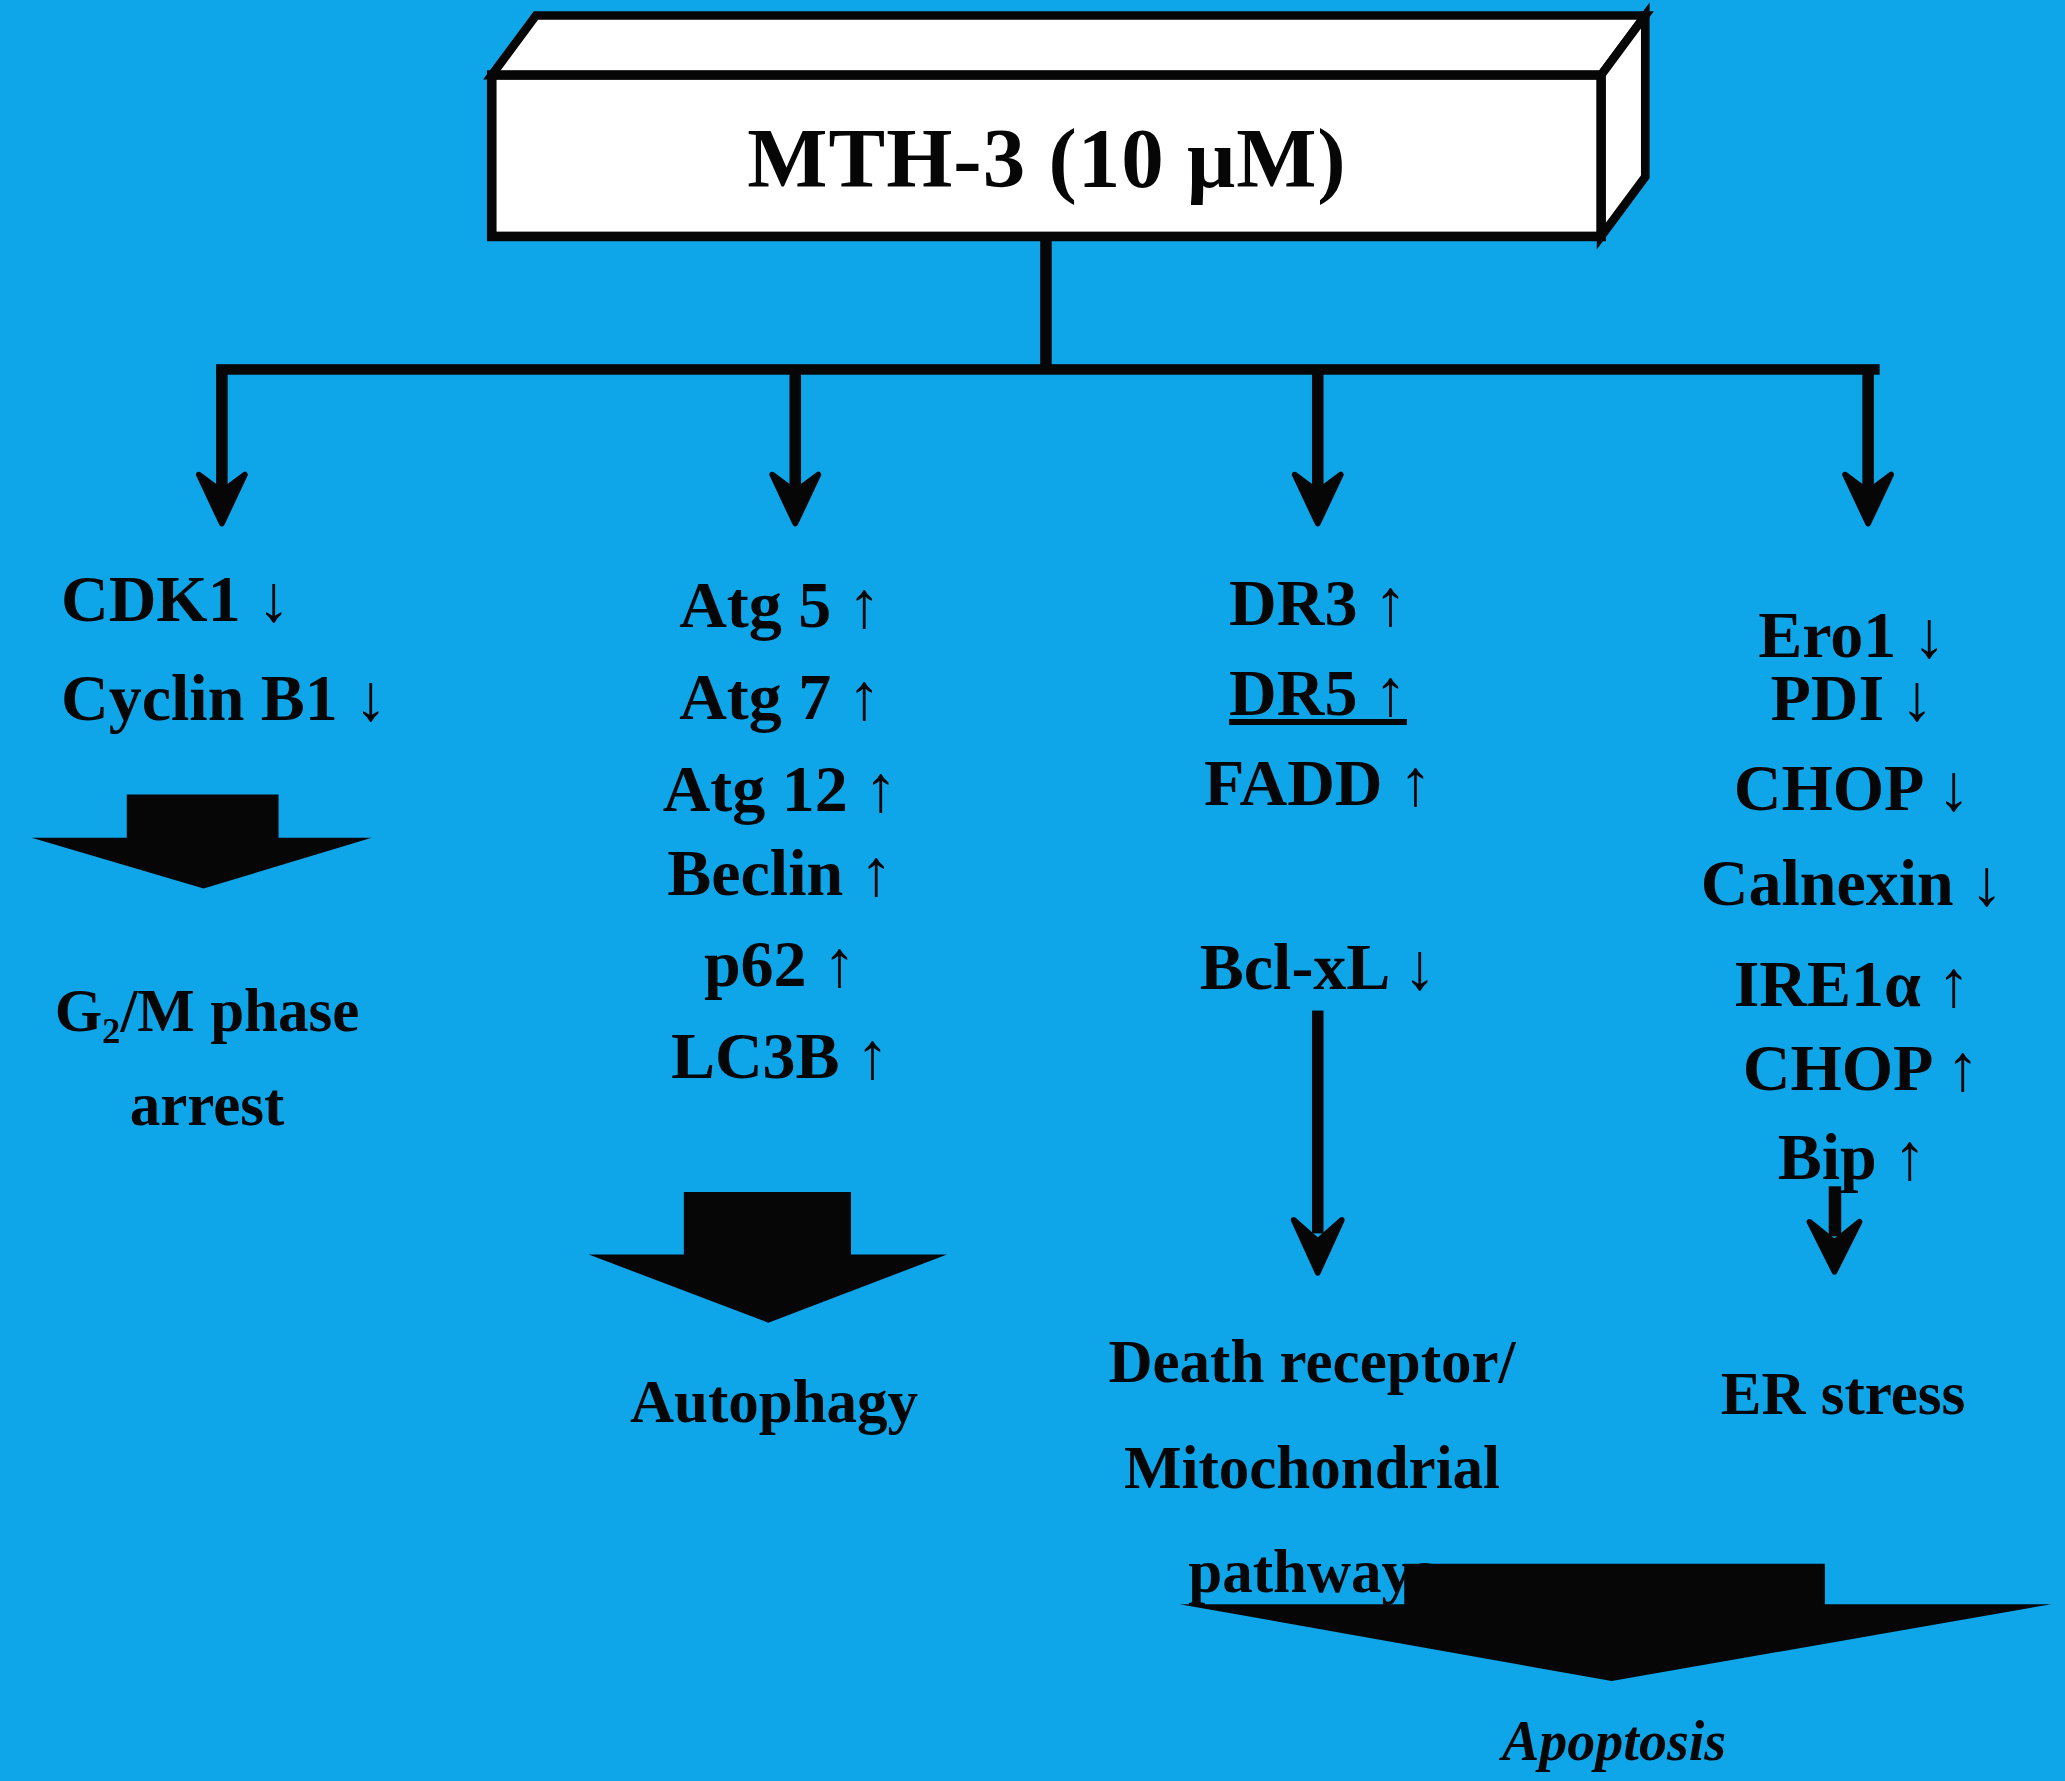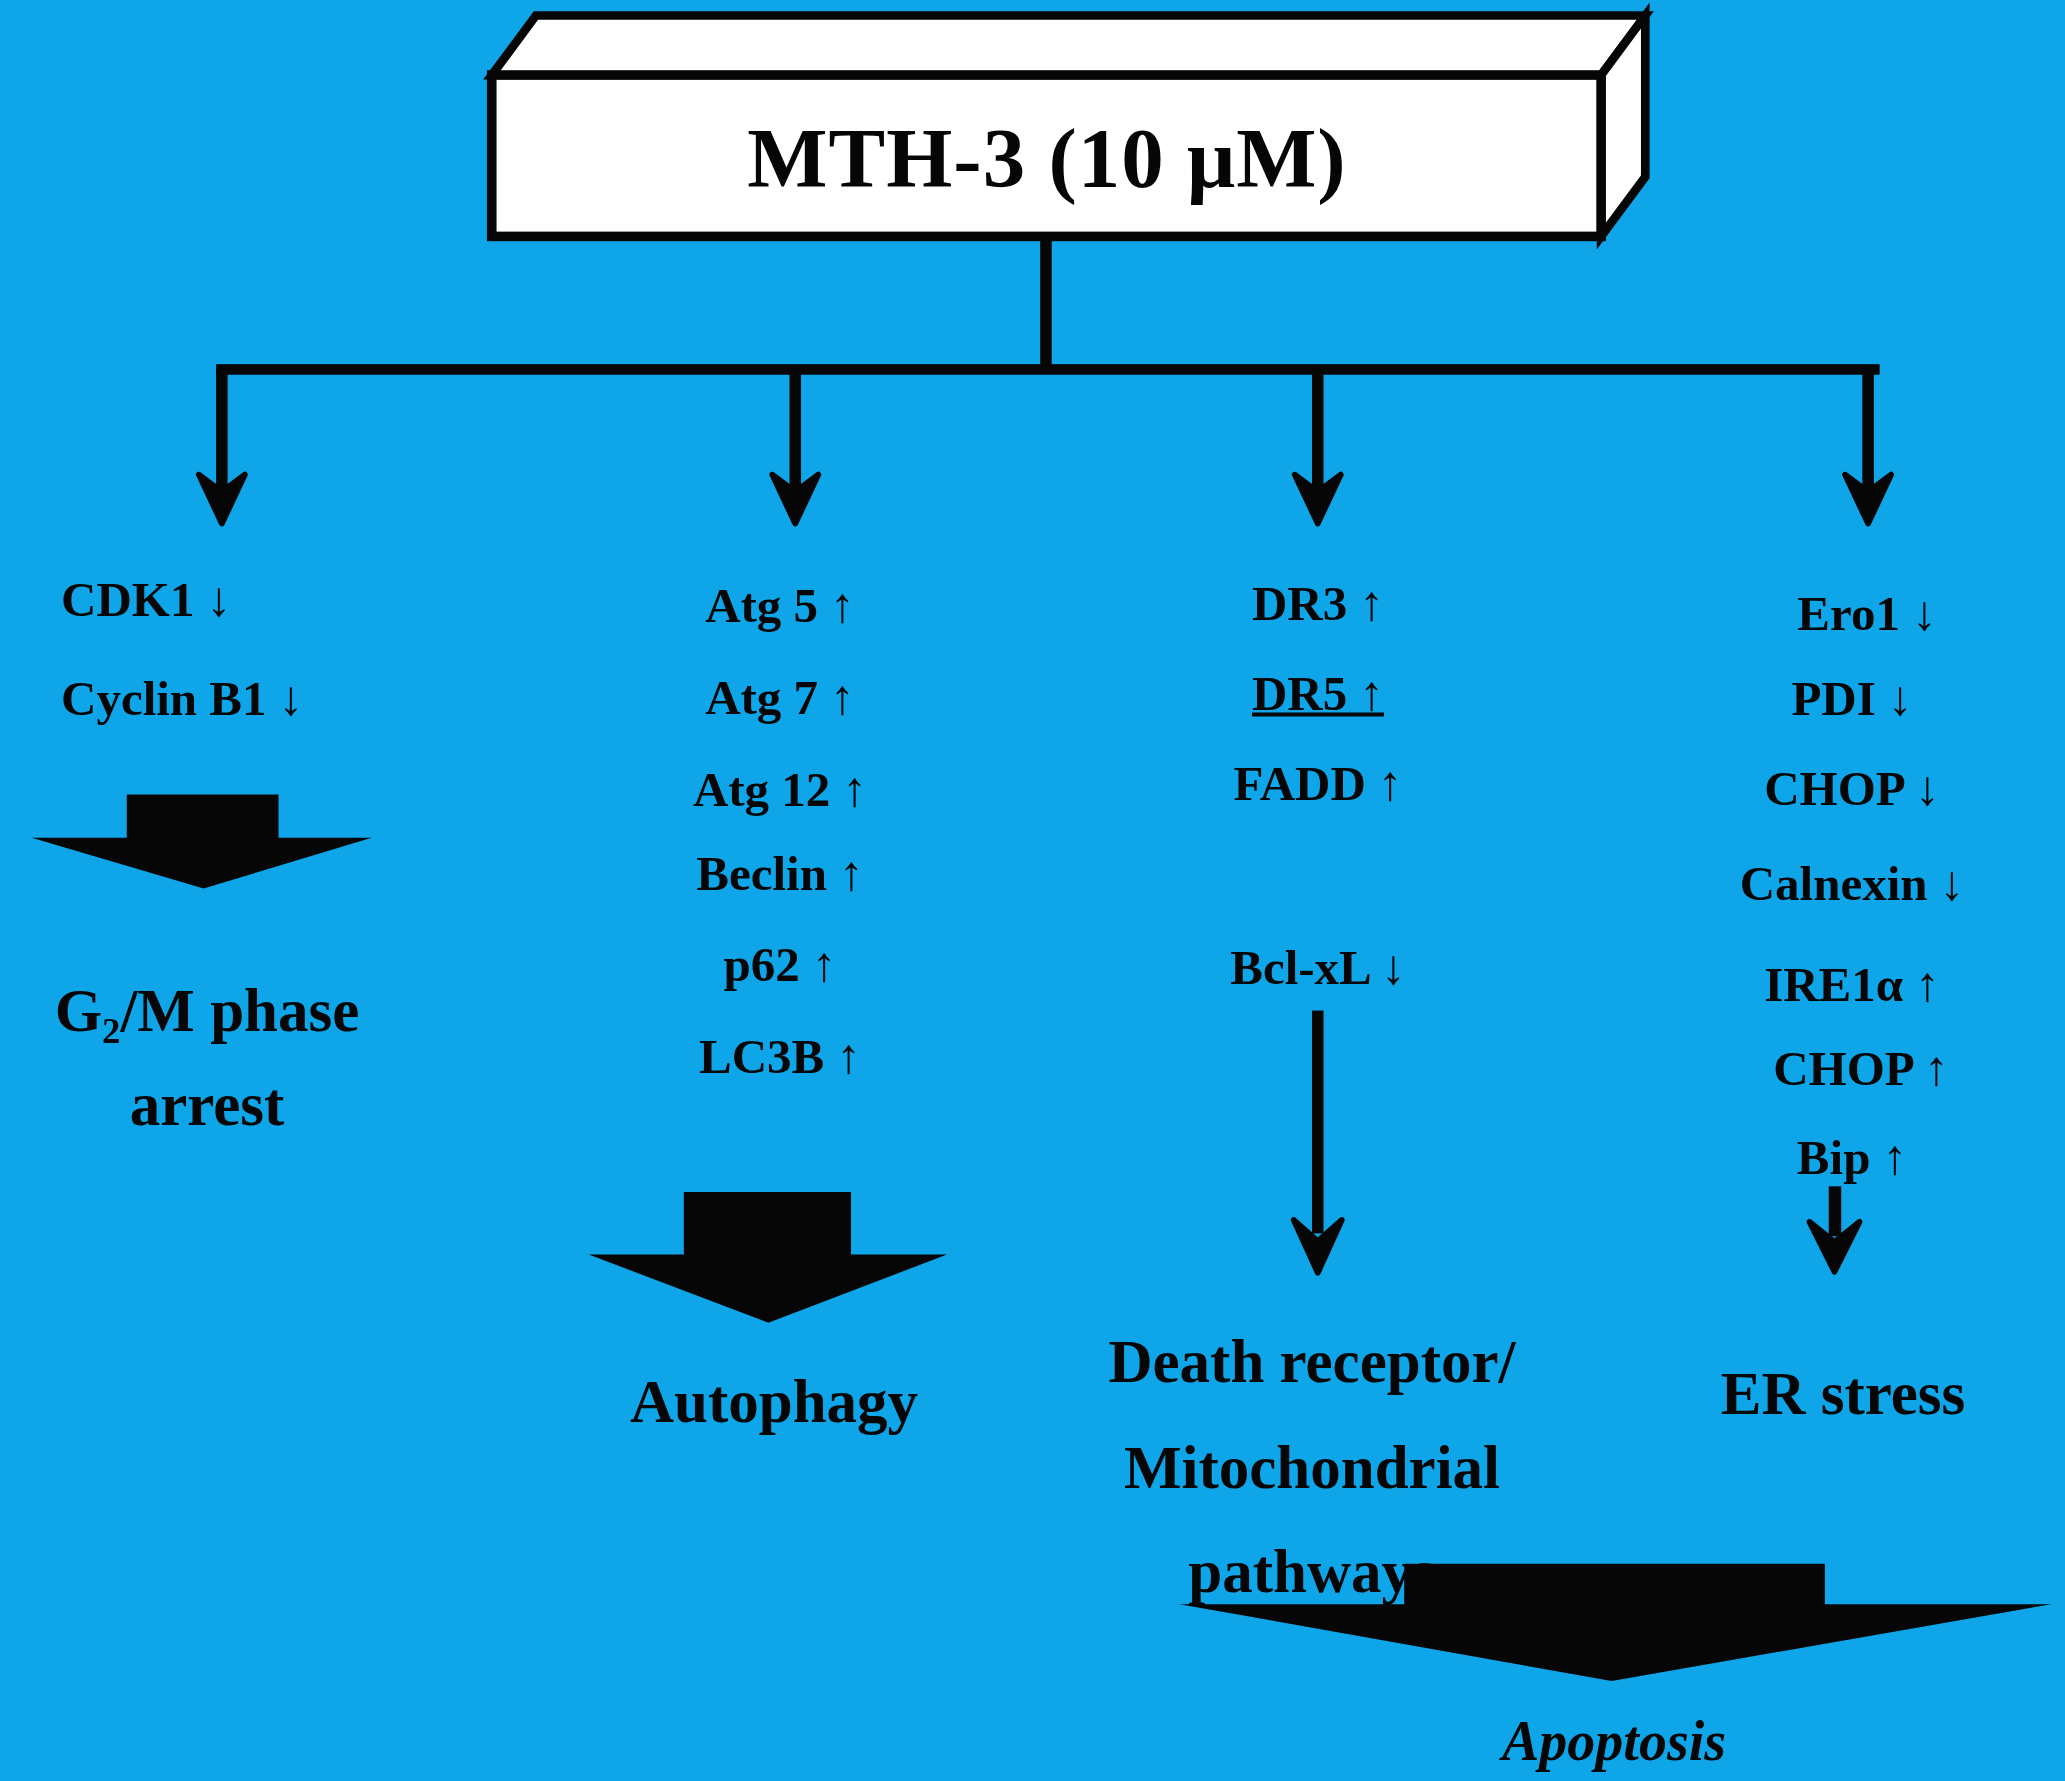--- a/index.html
+++ b/index.html
@@ -28,21 +28,21 @@
     font-weight: bold;
     color: #060606;
     white-space: nowrap;
     line-height: 1;
     text-align: center;
   }
   .label.left-anchor {
     transform: translate(0, -50%);
     text-align: left;
   }
-  .item-text   { font-size: 49px; }
+  .item-text   { font-size: 66px; }
   .outcome-text{ font-size: 61px; margin-top: 21px; }
   .title-text  { font-size: 85px; letter-spacing: 1px; }
   .final-text  { font-size: 56px; font-style: italic; }
   .ink  { fill: #060606; }
   .face { fill: #ffffff; stroke: #060606; }
 </style>
 </head>
 <body>
 
 <div id="canvas">
@@ -111,21 +111,21 @@
   <div class="label outcome-text" style="left:774px; top:1380px;">Autophagy</div>
 
   <div class="label item-text" style="left:1318px; top:603px;">DR3 ↑</div>
   <div class="label item-text" style="left:1318px; top:693px;text-decoration:underline;">DR5 ↑</div>
   <div class="label item-text" style="left:1318px; top:783px;">FADD ↑</div>
   <div class="label item-text" style="left:1318px; top:967px;">Bcl-xL ↓</div>
   <div class="label outcome-text" style="left:1312px; top:1340px;">Death receptor/</div>
   <div class="label outcome-text" style="left:1312px; top:1446px;">Mitochondrial</div>
   <div class="label outcome-text" style="left:1312px; top:1550px;">pathways</div>
 
-  <div class="label item-text" style="left:1852px; top:613px;margin-left:15px;">Ero1 ↓</div>
+  <div class="label item-text" style="left:1852px; top:635px;">Ero1 ↓</div>
   <div class="label item-text" style="left:1852px; top:698px;">PDI ↓</div>
   <div class="label item-text" style="left:1852px; top:788px;">CHOP ↓</div>
   <div class="label item-text" style="left:1852px; top:883px;">Calnexin ↓</div>
   <div class="label item-text" style="left:1852px; top:984px;">IRE1α ↑</div>
   <div class="label item-text" style="left:1852px; top:1068px;margin-left:9px;">CHOP ↑</div>
   <div class="label item-text" style="left:1852px; top:1157px;">Bip ↑</div>
   <div class="label outcome-text" style="left:1843px; top:1372px;">ER stress</div>
 
   <div class="label final-text" style="left:1614px; top:1741px;">Apoptosis</div>
 

